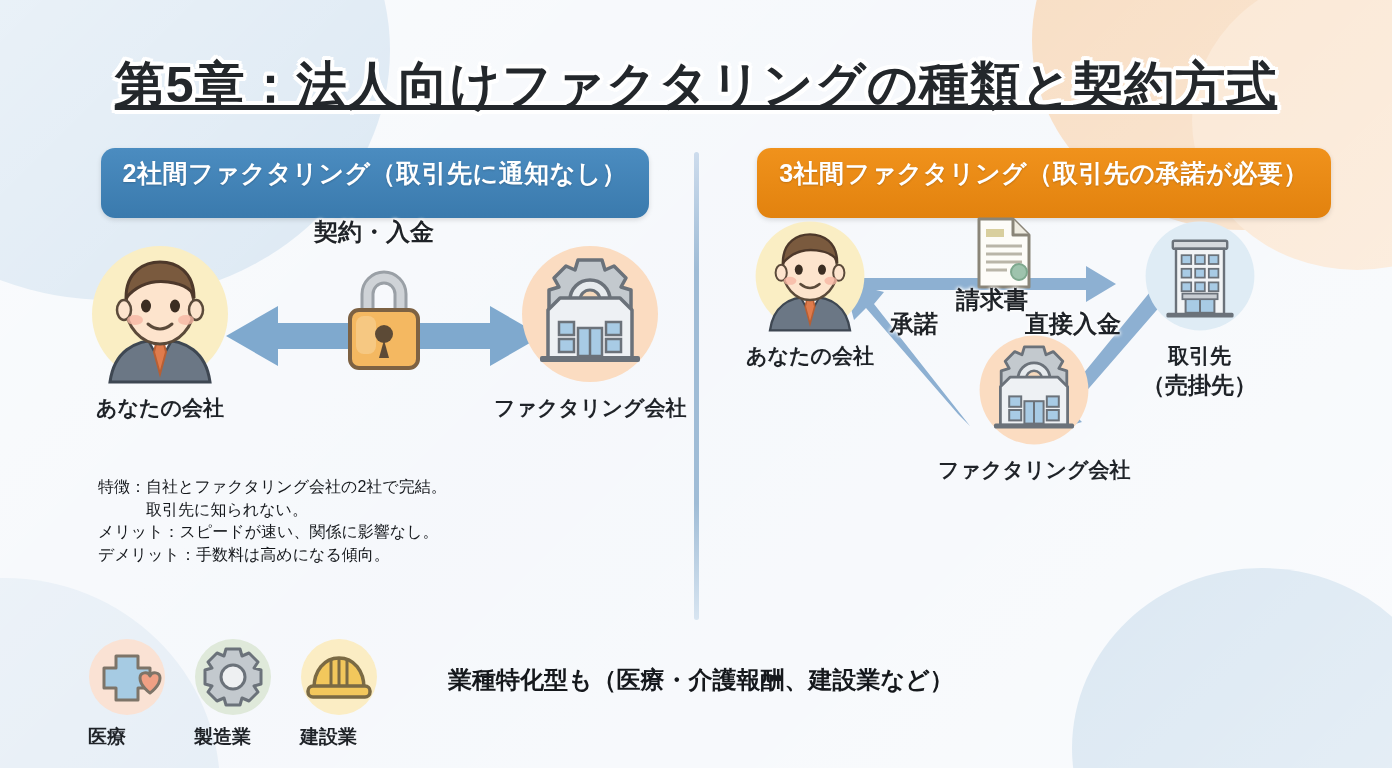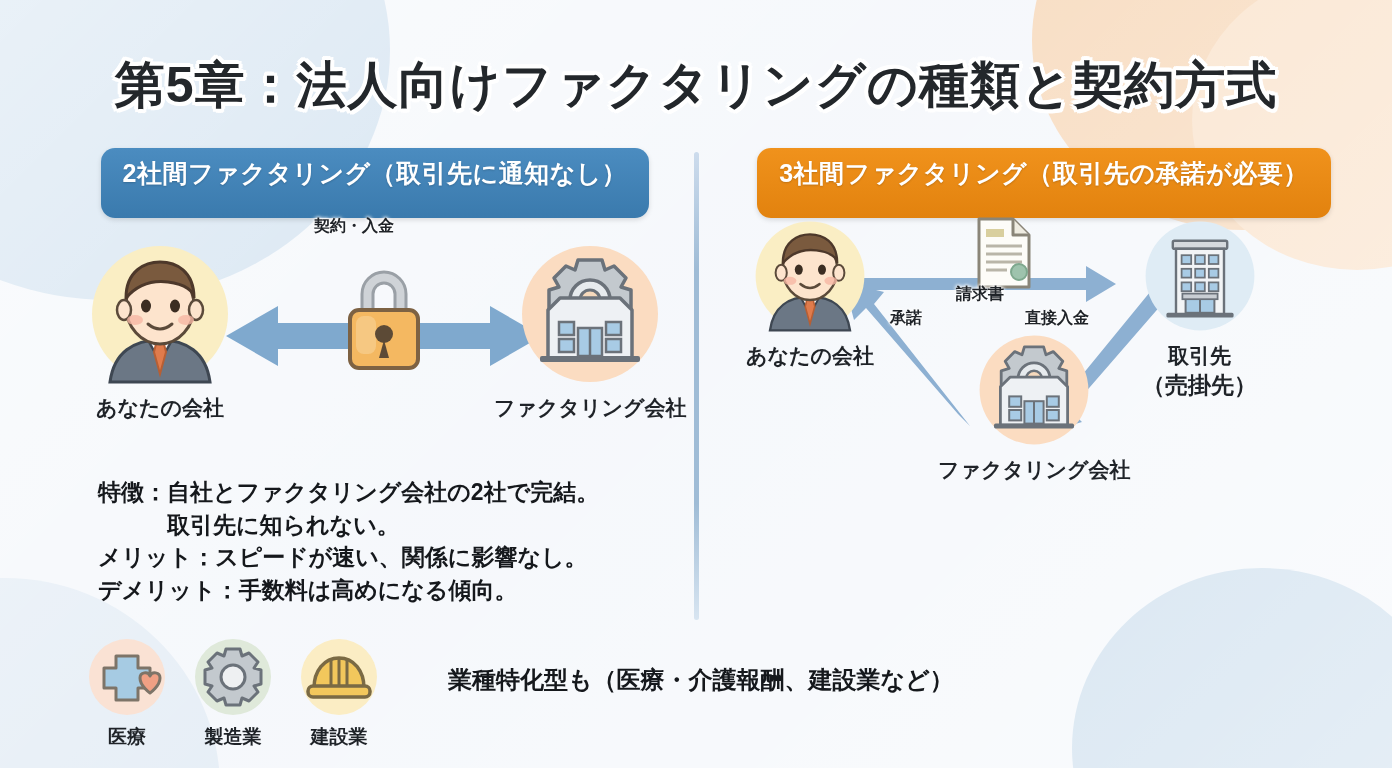--- a/index.html
+++ b/index.html
@@ -26,20 +26,21 @@
   
   .title {
     position:absolute; left:0; right:0; top:52px;
     text-align:center;
     font-size:50px; font-weight:bold; color:#23272b;
     letter-spacing:1px;
     text-shadow:
       -3px -3px 0 #fff, 3px -3px 0 #fff, -3px 3px 0 #fff, 3px 3px 0 #fff,
       0 -4px 0 #fff, 0 4px 0 #fff, -4px 0 0 #fff, 4px 0 0 #fff,
       -2px -4px 0 #fff, 2px 4px 0 #fff;
+    text-decoration: underline;
   }
 
   
   .divider {
     position:absolute; left:694px; top:152px; width:5px; height:468px;
     background:linear-gradient(180deg,#cddced 0%, #9fbcd6 25%, #9fbcd6 75%, #d8e5f1 100%);
     border-radius:3px;
   }
 
   
@@ -66,35 +67,35 @@
   
   .diag-left { position:absolute; left:24px; top:222px; width:660px; height:210px; }
   .actor { position:absolute; text-align:center; }
   .actor-label {
     font-size:21px; font-weight:bold; color:#1f2328; white-space:nowrap;
     margin-top:6px;
   }
   .label-sm { font-size:23px; }
 
   .flow-label {
-    position:absolute; font-size:16px; font-weight:bold; color:#1f2328;
+    position:absolute; font-size:24px; font-weight:bold; color:#1f2328;
     white-space:nowrap; text-shadow:0 0 4px #fff,0 0 4px #fff,0 0 3px #fff;
   }
 
   
   .diag-right { position:absolute; left:710px; top:212px; width:660px; height:250px; }
 
   
-  .body-text { position:absolute; font-size:23px; font-weight:bold; color:#15181c; line-height:1.42; white-space:pre; }
+  .body-text { position:absolute; font-size:16px; font-weight:normal; color:#15181c; line-height:1.42; white-space:pre; }
   .body-left  { left:98px;  top:476px; }
   .body-right { left:756px; top:476px; }
 
   
   .industries { position:absolute; left:88px; top:638px; display:flex; gap:28px; }
-  .ind { text-align:center; }
+  .ind { }
   .ind-label { margin-top:4px; font-size:19px; font-weight:bold; color:#1f2328; }
 
   .bottom-note {
     position:absolute; left:448px; top:664px;
     font-size:24px; font-weight:bold; color:#15181c; white-space:nowrap;
   }
 </style>
 </head>
 <body>
 

